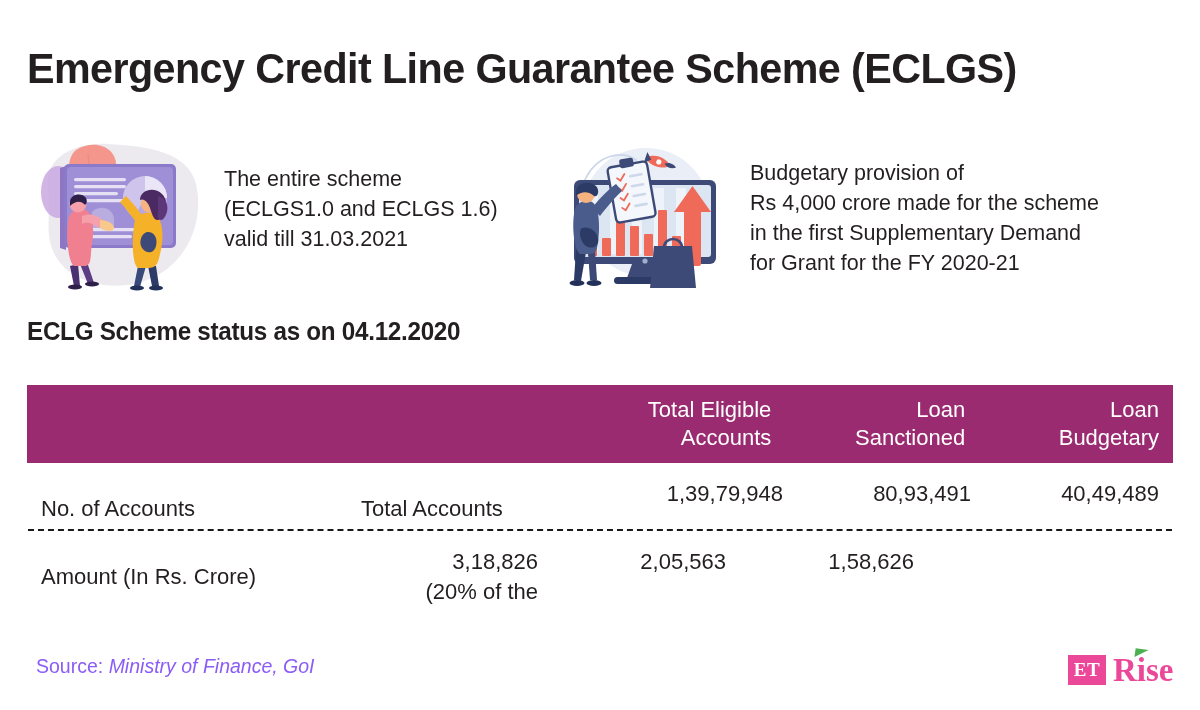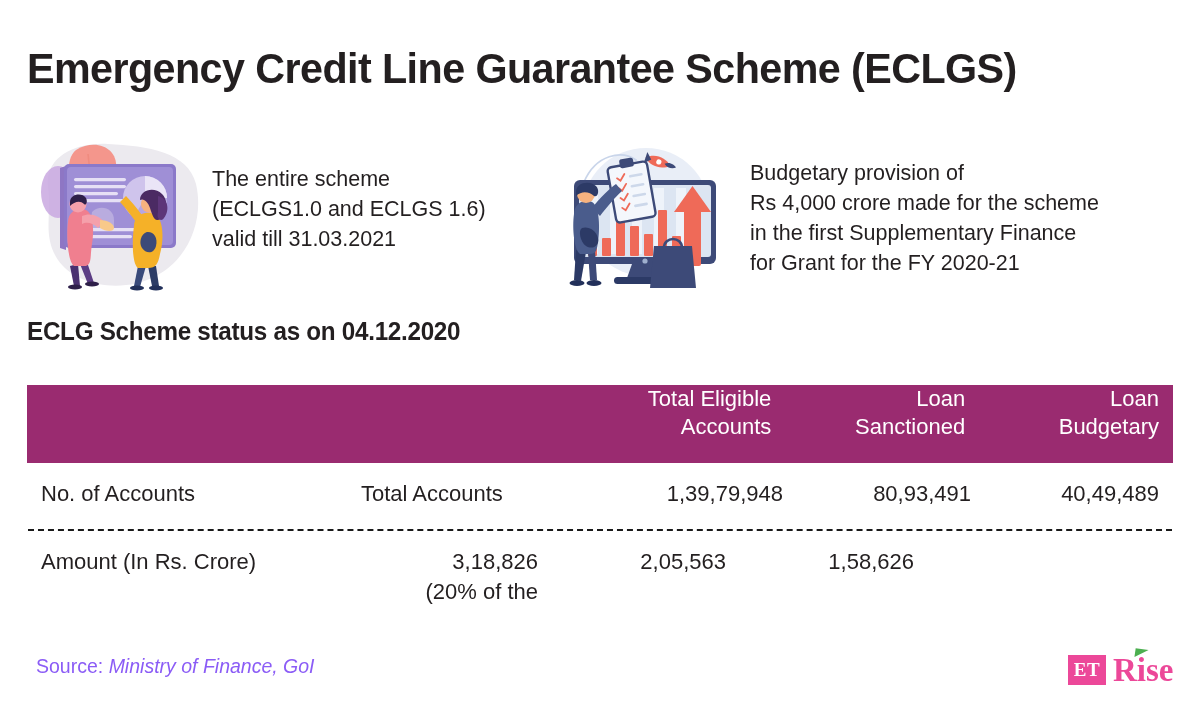--- a/index.html
+++ b/index.html
@@ -45,21 +45,21 @@
   }
   .art-left  { width: 180px; height: 155px; }
   .art-right { width: 172px; height: 158px; }
 
   .fact-text {
     font-size: 21.5px;
     line-height: 30px;
     color: #231f20;
     white-space: nowrap;
   }
-  .fact-left .fact-text  { margin-left: 2px; margin-top: 28px; }
+  .fact-left .fact-text  { margin-left: 14px; margin-top: 28px; }
   .fact-right .fact-text { margin-left: 16px; margin-top: 22px; }
 
   
   .subtitle {
     position: absolute;
     left: 27px;
     top: 317px;
     font-size: 25px;
     font-weight: bold;
     letter-spacing: -0.3px;
@@ -73,21 +73,21 @@
   .table {
     position: absolute;
     left: 27px;
     top: 385px;
     width: 1146px;
   }
   .thead {
     background: #9a2b70;
     height: 78px;
     display: flex;
-    align-items: flex-start;
+    align-items: center;
     gap: 16px;
   }
   .th, .td {
     box-sizing: border-box;
     padding: 0 14px;
   }
   .col-a { width: 320px; }
   .col-b { width: 245px; }
   .col-c { width: 205px; }
   .col-d { width: 188px; }
@@ -106,21 +106,21 @@
     min-height: 44px;
   }
   .trow-1 { height: 50px; }
   .trow-2 { height: 110px; }
   .td {
     font-size: 22px;
     line-height: 30px;
     color: #231f20;
     text-align: right;
   }
-  .td.left { text-align: left; }
+  .td.left { text-align: left; margin-top: 15px; }
   .divider {
     border-top: 2px dashed #1a1a1a;
     height: 0;
     margin: 0 1px;
   }
 
   
   .source {
     position: absolute;
     left: 36px;
@@ -319,21 +319,21 @@
 
       <g>
         <path d="M92 110 L130 110 L134 152 L88 152 Z" fill="#3d4a78"></path>
         <path d="M102 112 C102 100 120 100 120 112" stroke="#3d4a78" stroke-width="2.6" fill="none"></path>
       </g>
     </svg>
   </div>
   <div class="fact-text">
     <div>Budgetary provision of</div>
     <div>Rs 4,000 crore made for the scheme</div>
-    <div>in the first  Supplementary Finance</div>
+    <div>in the first  Supplementary Demand</div>
     <div>for Grant for the FY 2020-21</div>
   </div>
 </div>
 
 <div class="subtitle">ECLG Scheme status as on 04.12.2020</div>
 
 <div class="table">
 
   <div class="thead">
     <div class="th col-a"></div>

